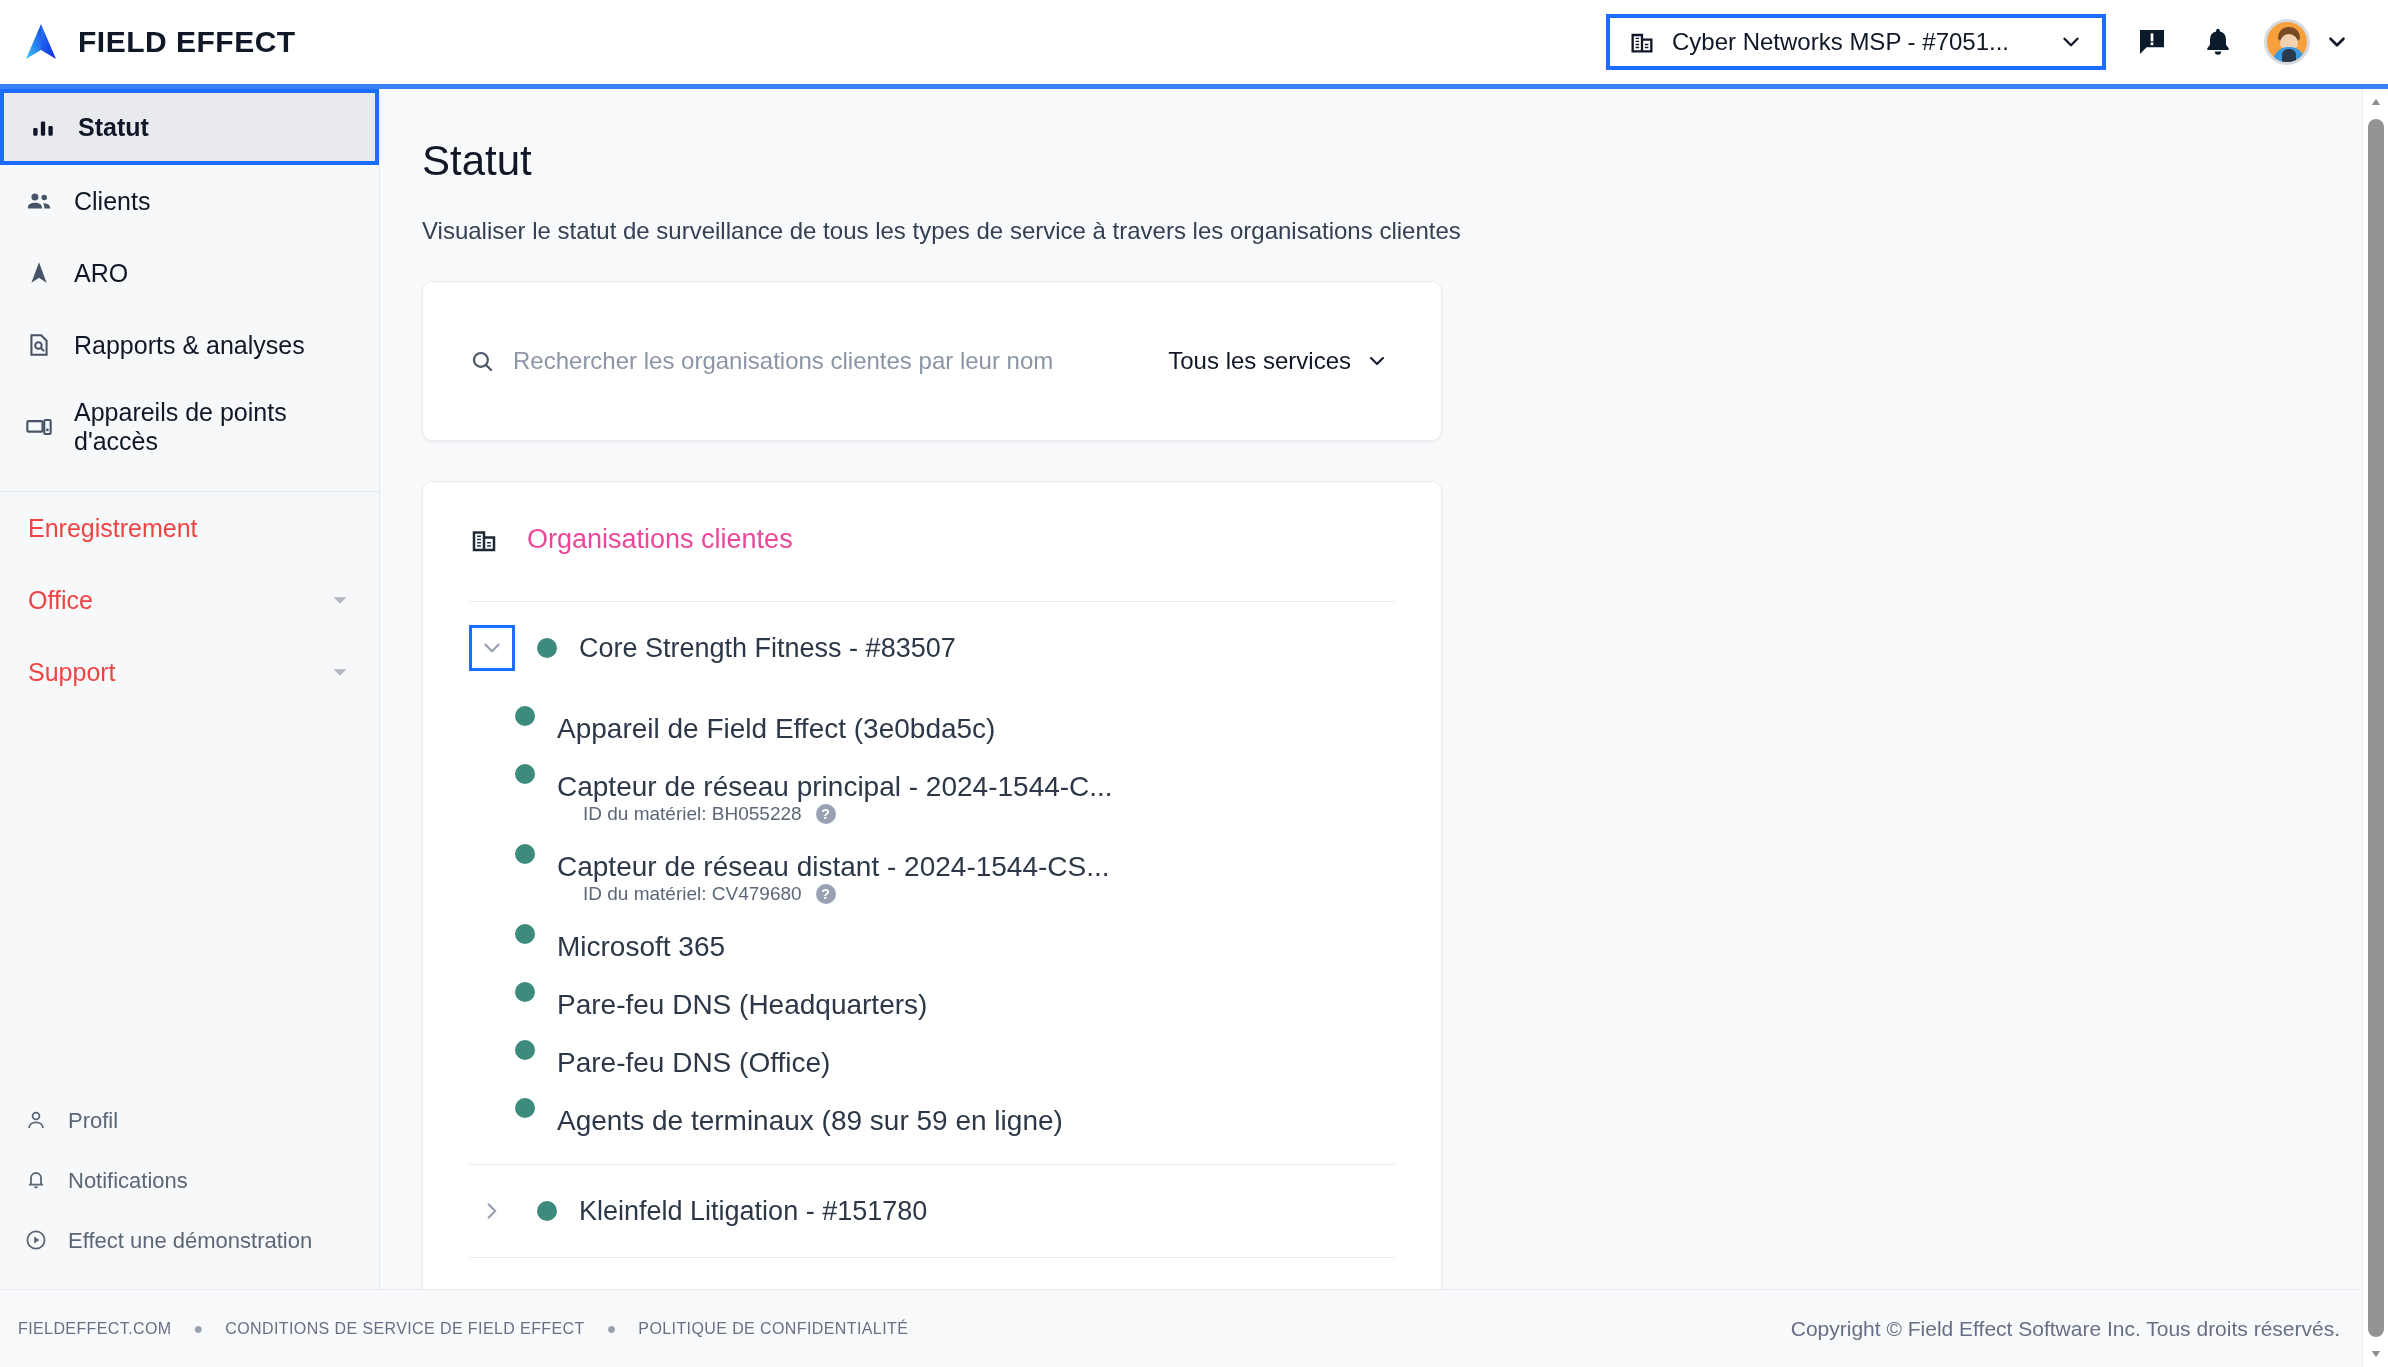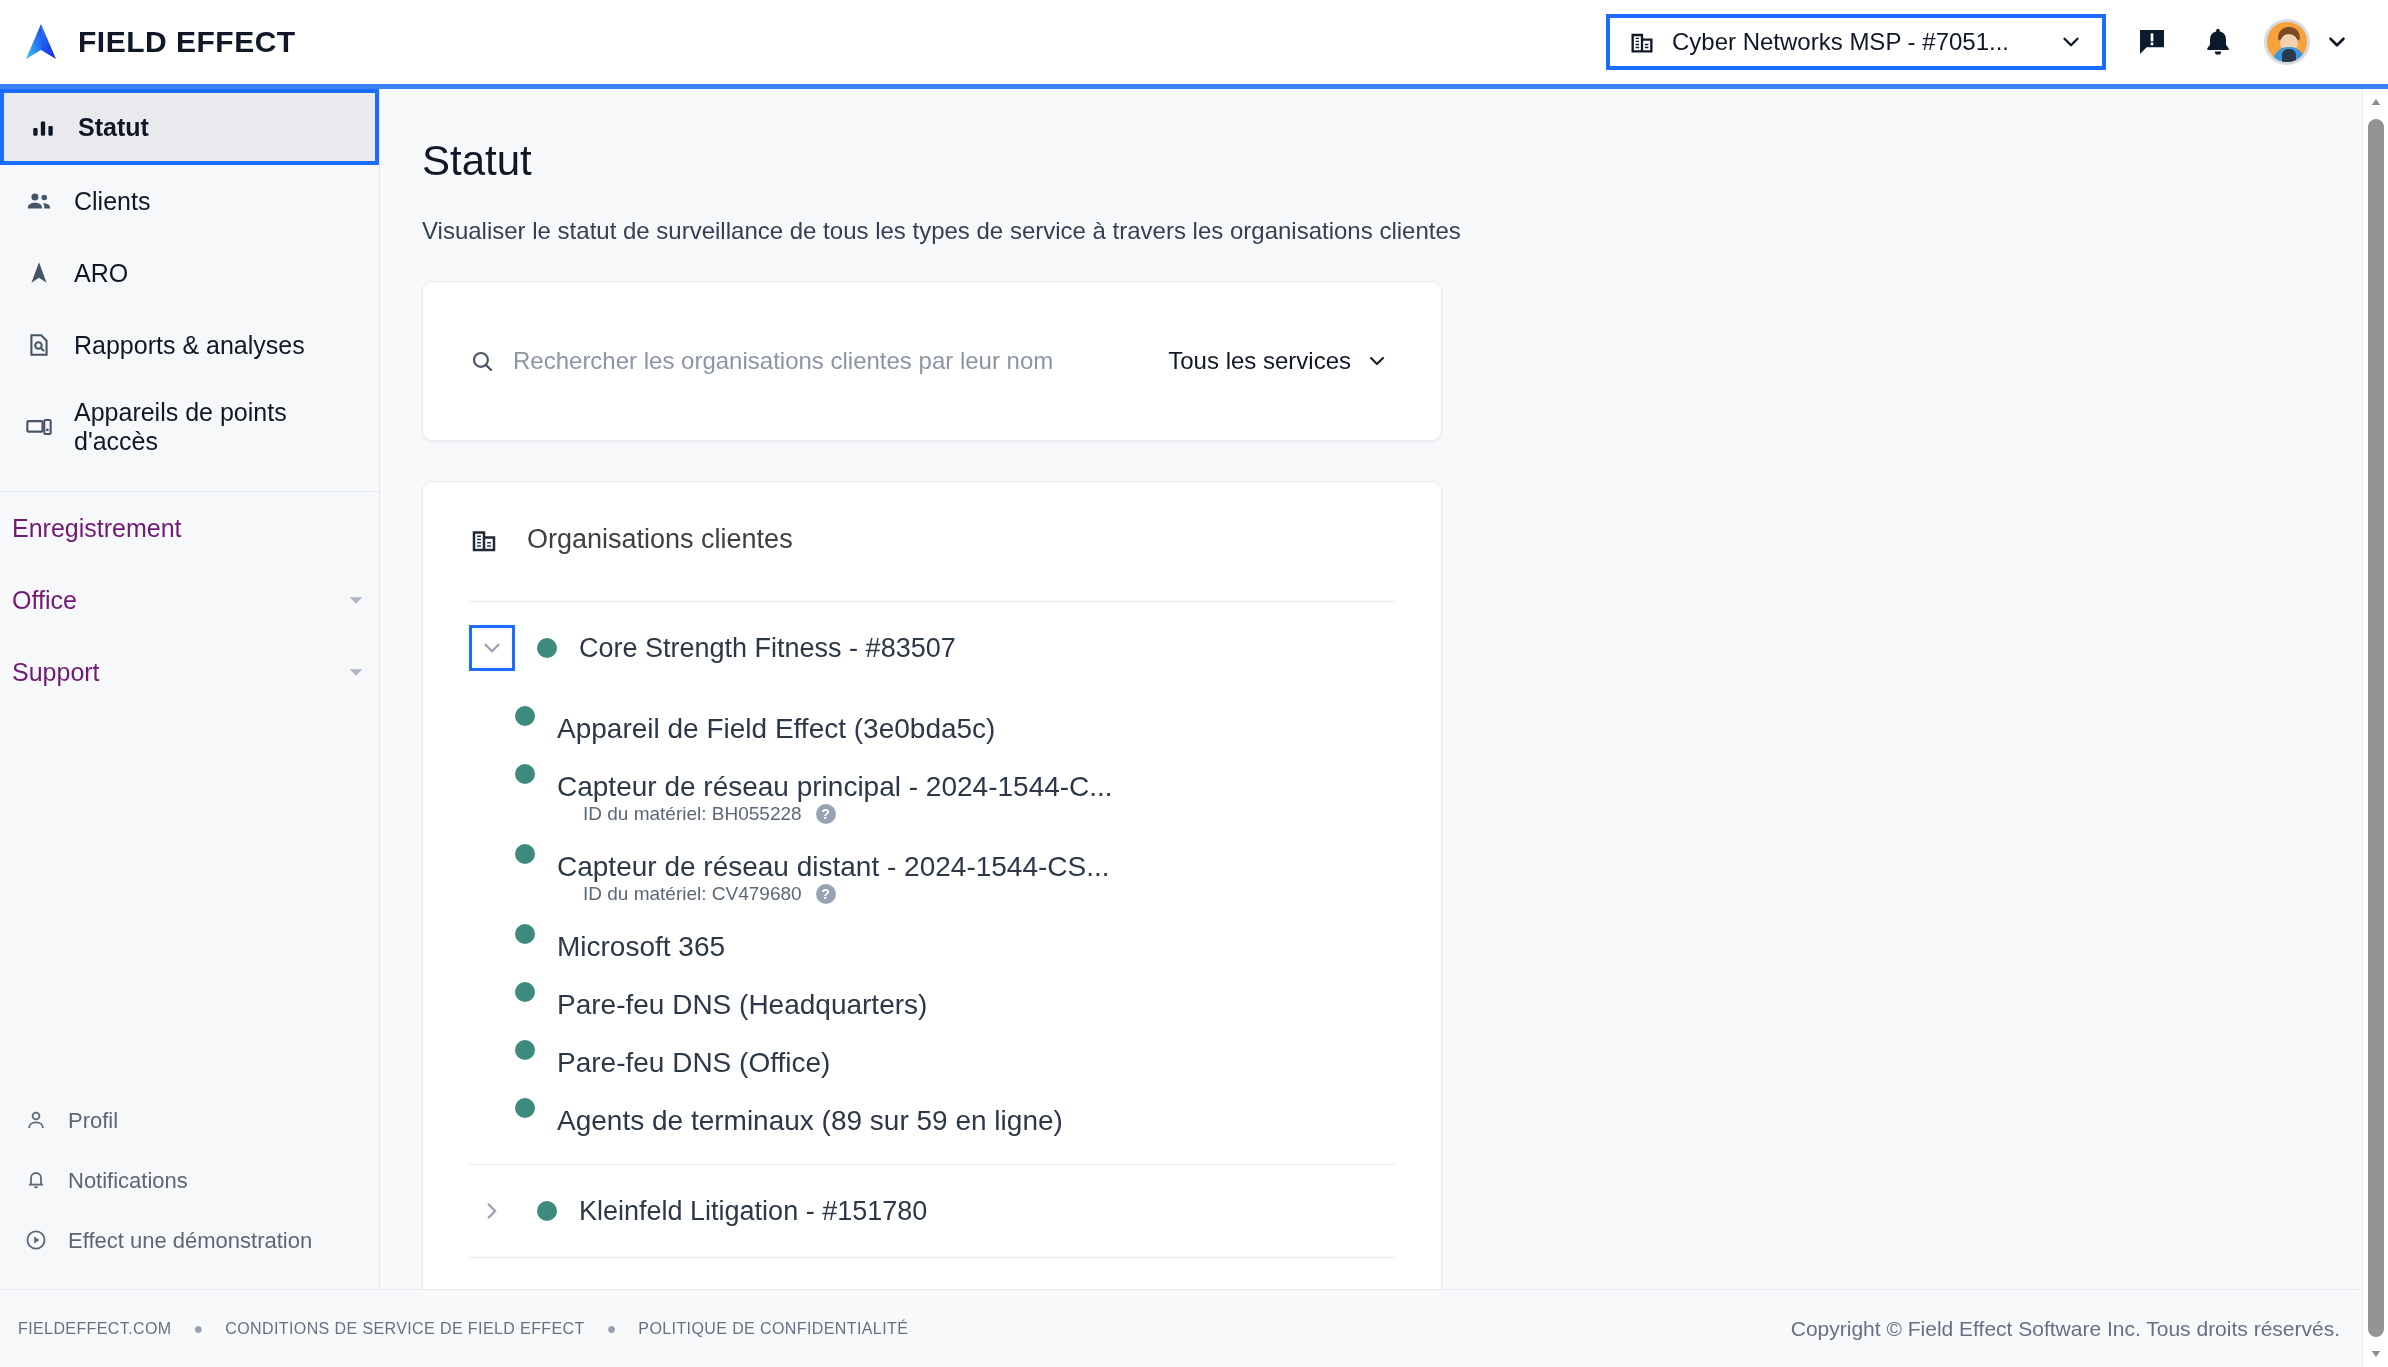--- a/index.html
+++ b/index.html
@@ -95,22 +95,22 @@
   }
   .nav-item .nav-ico {
     width: 30px; height: 30px; display: flex; align-items: center;
     justify-content: center; flex: 0 0 30px; color: #475467;
   }
   .nav-item.tall { height: 92px; align-items: center; }
   .nav-item.tall .nav-label { line-height: 1.18; }
   .nav-divider { height: 1px; background: #e4e7ec; margin: 18px 0 0 0; }
   .nav-section {
     display: flex; align-items: center;
-    padding: 0 12px; height: 72px;
-    font-size: 25px; color: #701a75; cursor: pointer;
+    padding: 0 28px; height: 72px;
+    font-size: 25px; color: #ef4444; cursor: pointer;
   }
   .nav-section .caret { margin-left: auto; }
   .nav-bottom { margin-top: auto; padding-bottom: 18px; }
   .nav-small {
     display: flex; align-items: center; gap: 18px;
     padding: 0 24px; height: 60px;
     font-size: 22px; color: #5b6777; cursor: pointer;
   }
   .nav-small .nav-ico { width: 26px; height: 26px; flex: 0 0 26px; color:#5b6777;}
 
@@ -142,21 +142,21 @@
     display: flex; align-items: center; gap: 14px;
     font-size: 24px; color: #101828; cursor: pointer; white-space: nowrap;
     padding-right: 6px;
   }
 
   .card-orgs { margin-top: 40px; padding: 42px 0 46px 0; }
   .card-orgs-head {
     display: flex; align-items: center; gap: 28px;
     padding: 0 46px 0 46px; margin-bottom: 46px;
   }
-  .card-orgs-head .h-label { font-size: 27px; color: #404040; }
+  .card-orgs-head .h-label { font-size: 27px; color: #ec4899; }
   .hr { height: 1px; background: #e9ebef; margin: 0 46px; }
 
   .org-row {
     display: flex; align-items: center; gap: 22px;
     padding: 0 46px; height: 92px; cursor: pointer;
   }
   .expander {
     width: 46px; height: 46px; display: flex; align-items: center;
     justify-content: center; flex: 0 0 46px; cursor: pointer;
   }

